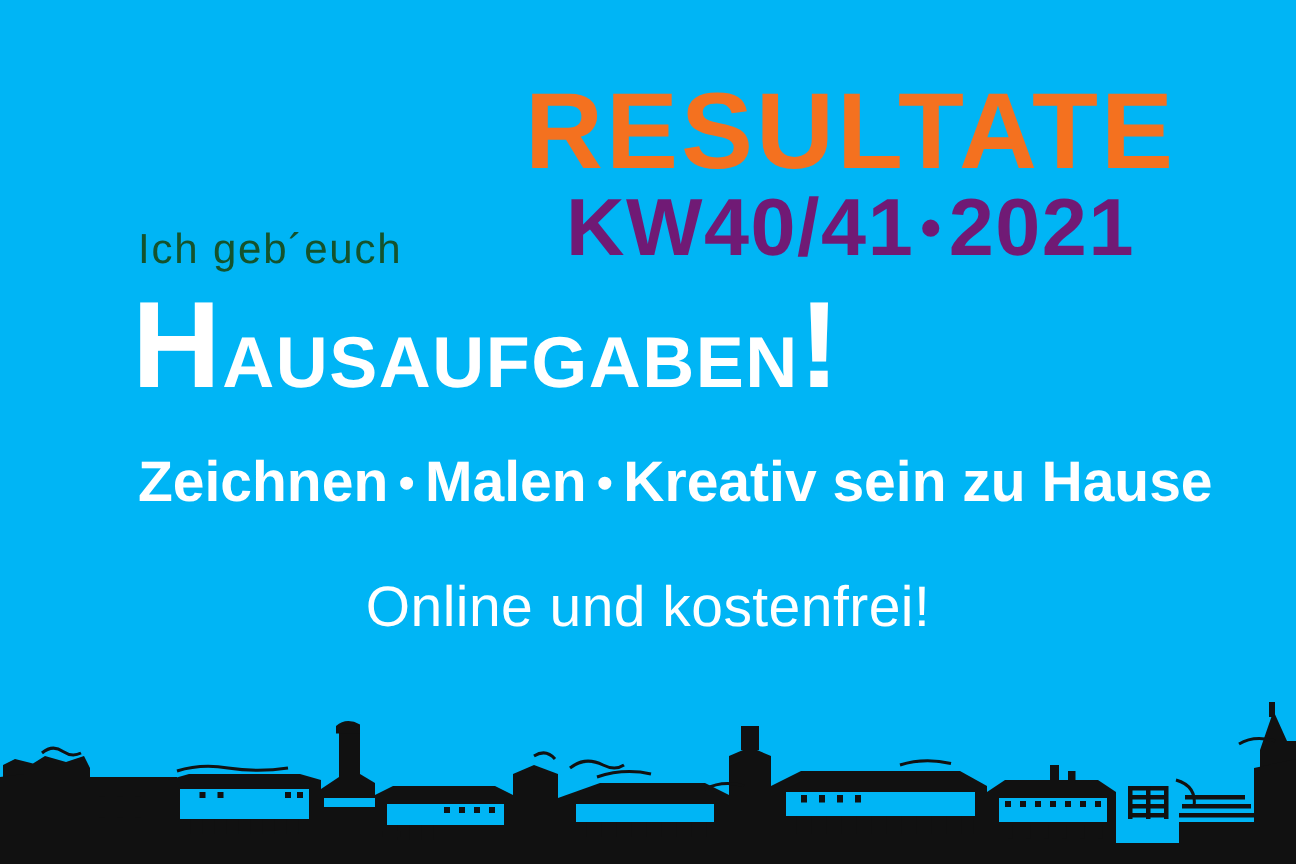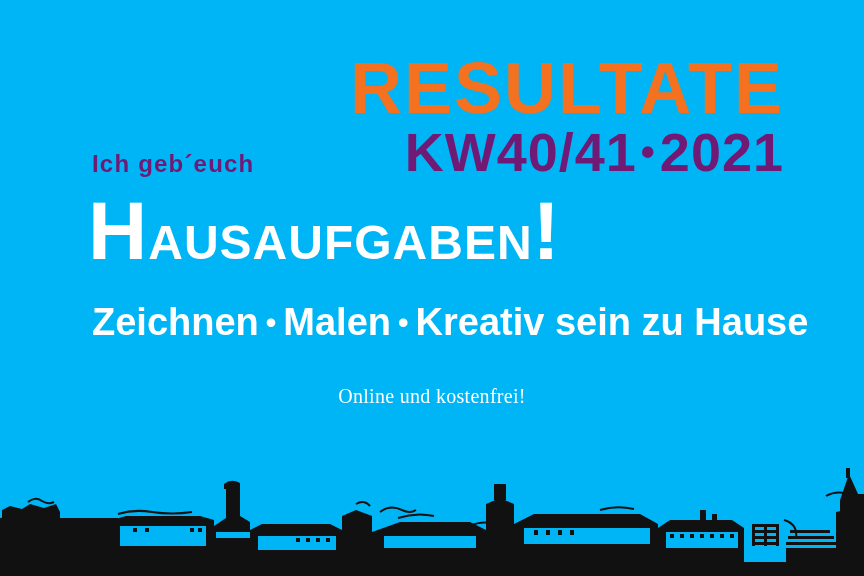--- a/index.html
+++ b/index.html
@@ -16,21 +16,21 @@
     background: #00b5f5;
     font-family: "Liberation Sans", sans-serif;
     -webkit-font-smoothing: antialiased;
   }
 
   
   .headline-block {
     position: absolute;
     right: 80px;
     top: 54px;
-    text-align: right;
+    text-align: center;
     line-height: 1;
   }
   .kicker-main {
     display: block;
     color: #f4711f;
     font-size: 72px;
     font-weight: bold;
     letter-spacing: 2px;
     line-height: 0.96;
     white-space: nowrap;
@@ -49,23 +49,23 @@
     font-size: 40px;
     vertical-align: 0.12em;
     padding: 0 4px;
   }
 
   
   .lead-line {
     position: absolute;
     left: 92px;
     top: 152px;
-    color: #701a75;
-    font-size: 24px;
-    font-weight: bold;
+    color: #14532d;
+    font-size: 28px;
+    font-weight: normal;
     letter-spacing: 1.2px;
     line-height: 1;
     white-space: nowrap;
   }
 
   .title-line {
     position: absolute;
     left: 88px;
     top: 190px;
     color: #ffffff;
@@ -103,26 +103,25 @@
     vertical-align: 0.08em;
   }
 
   .tagline {
     position: absolute;
     left: 0;
     right: 0;
     top: 386px;
     text-align: center;
     color: #ffffff;
-    font-size: 20px;
+    font-size: 38px;
     font-weight: normal;
     letter-spacing: 0.3px;
     line-height: 1;
     white-space: nowrap;
-    font-family: Liberation Serif, serif;
   }
 
   
   .skyline {
     position: absolute;
     left: 0;
     bottom: 0;
     width: 864px;
     height: 110px;
     display: block;

